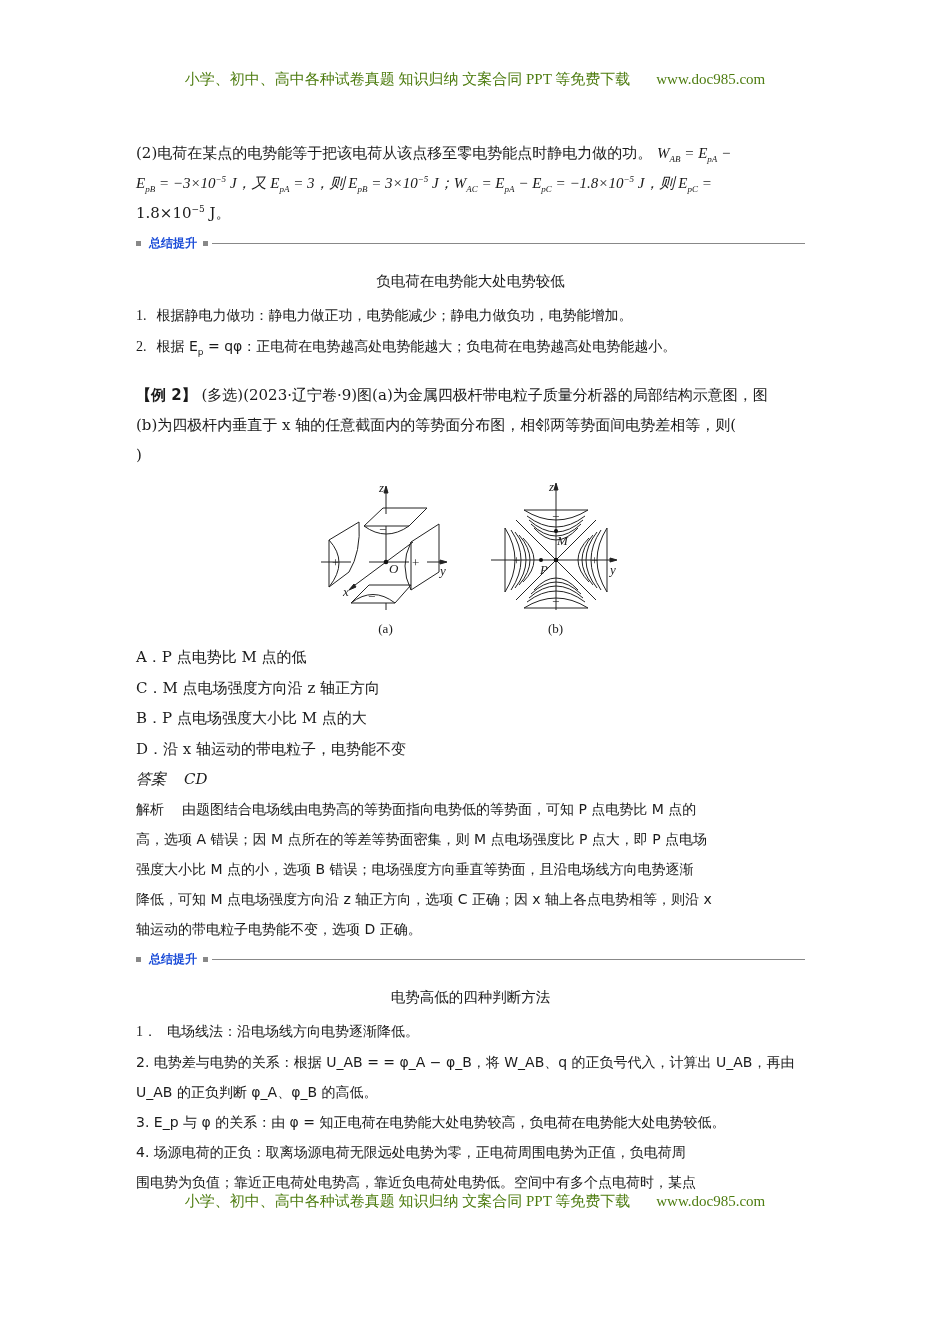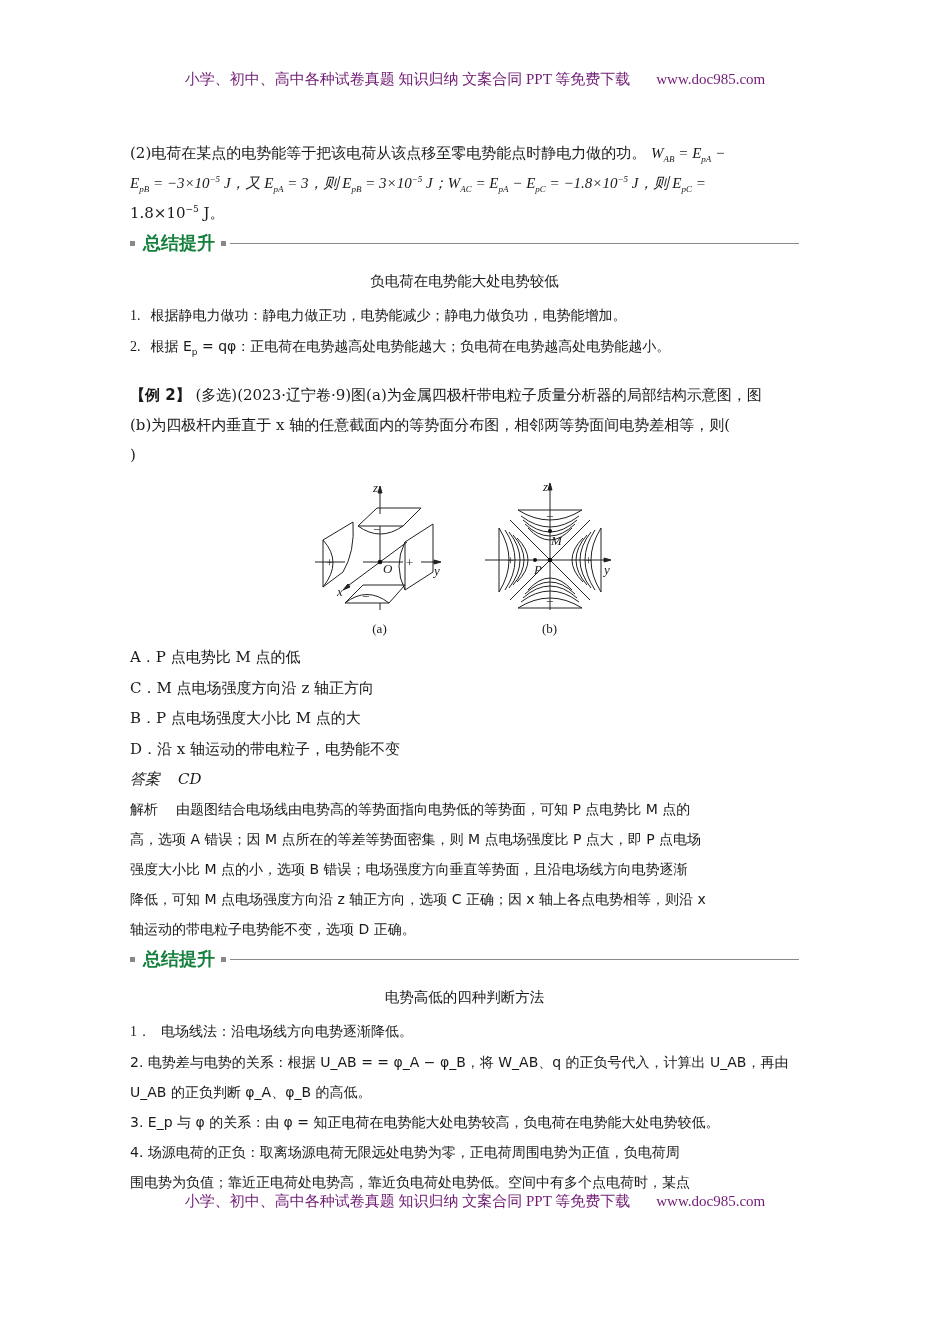--- a/index.html
+++ b/index.html
@@ -4,40 +4,40 @@
   <style>
     html, body { margin: 0; padding: 0; background: #ffffff; }
     body {
       width: 950px; height: 1344px; position: relative; overflow: hidden;
       font-family: "DejaVu Serif", "Liberation Serif", serif;
       color: #1a1a1a;
     }
     .page-header, .page-footer {
       position: absolute; left: 0; width: 950px; text-align: center;
       font-family: "Liberation Serif", "DejaVu Serif", serif;
-      font-size: 15px; color: #701a75;
+      font-size: 15px; color: #4d7c0f;
     }
     .page-header { top: 70px; }
     .page-footer { top: 1192px; }
     .page-header .url, .page-footer .url { margin-left: 26px; }
     .content {
-      position: absolute; left: 130px; width: 669px;
+      position: absolute; left: 136px; width: 669px;
       font-size: 15px; line-height: 30px;
     }
     .para { margin: 0; text-align: justify; text-align-last: left; }
     .sans { font-family: "DejaVu Sans", sans-serif; font-size: 14px; }
     .it { font-style: italic; font-family: "Liberation Serif", serif; }
     sub, sup { font-size: 9px; line-height: 0; }
     .section-header {
       display: flex; align-items: center; height: 22px; margin: 4px 0 10px;
     }
     .sq { width: 5px; height: 5px; background: #888; display: inline-block; }
     .section-header .title {
-      font-family: "DejaVu Sans", sans-serif; font-weight: bold; font-size: 18px;
-      margin: 0 6px 0 8px; color: #15803d;
+      font-family: "DejaVu Sans", sans-serif; font-weight: bold; font-size: 12px;
+      margin: 0 6px 0 8px; color: #1d4ed8;
     }
     .section-header .rule { flex: 1; height: 1px; background: #888; margin-left: 4px; }
     .center-title {
       text-align: center; font-family: "DejaVu Sans", sans-serif; font-size: 14.5px;
       margin: 12px 0 4px;
     }
     .list-item { margin: 0; }
     .list-num { font-family: "Liberation Serif", serif; margin-right: 10px; }
     .bracket-label { font-family: "DejaVu Sans", sans-serif; font-weight: bold; }
     .figure-row {

